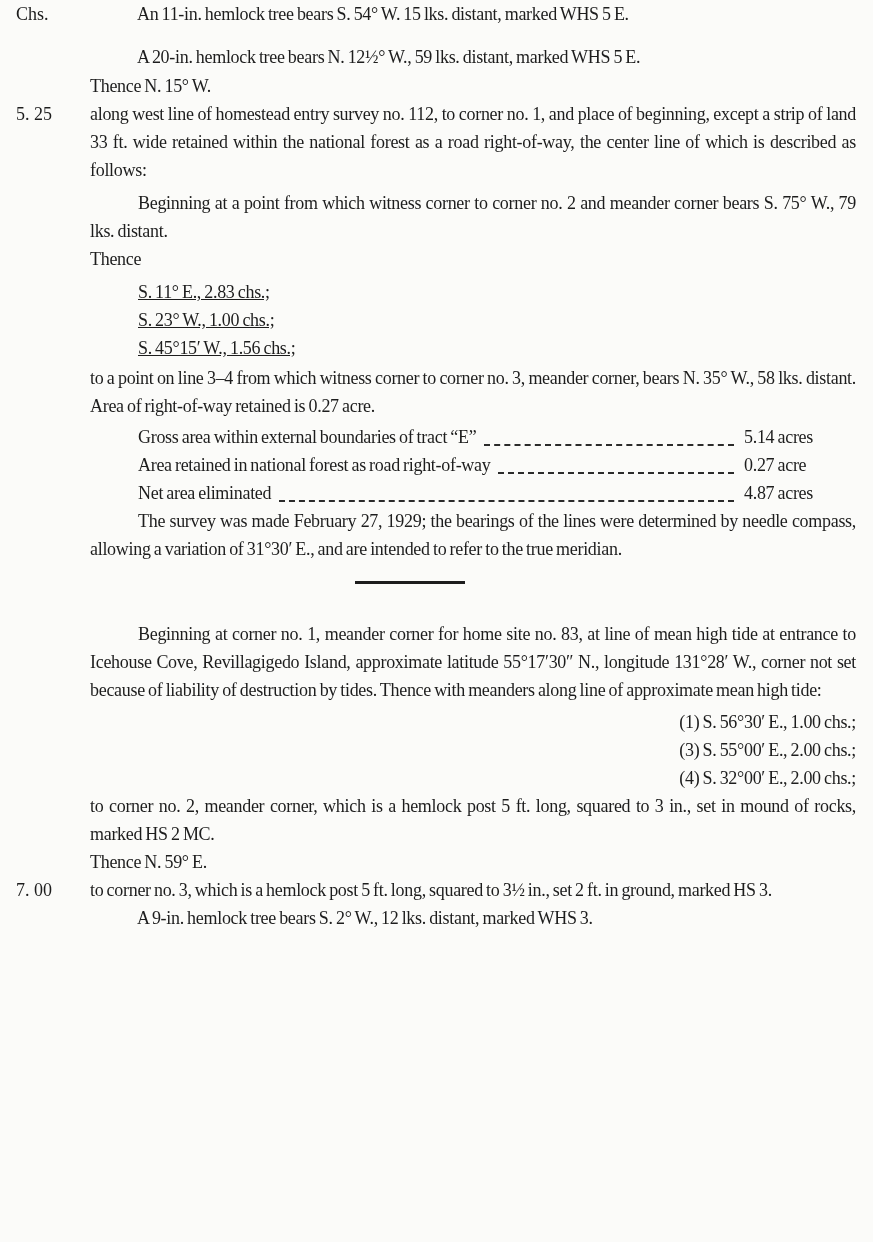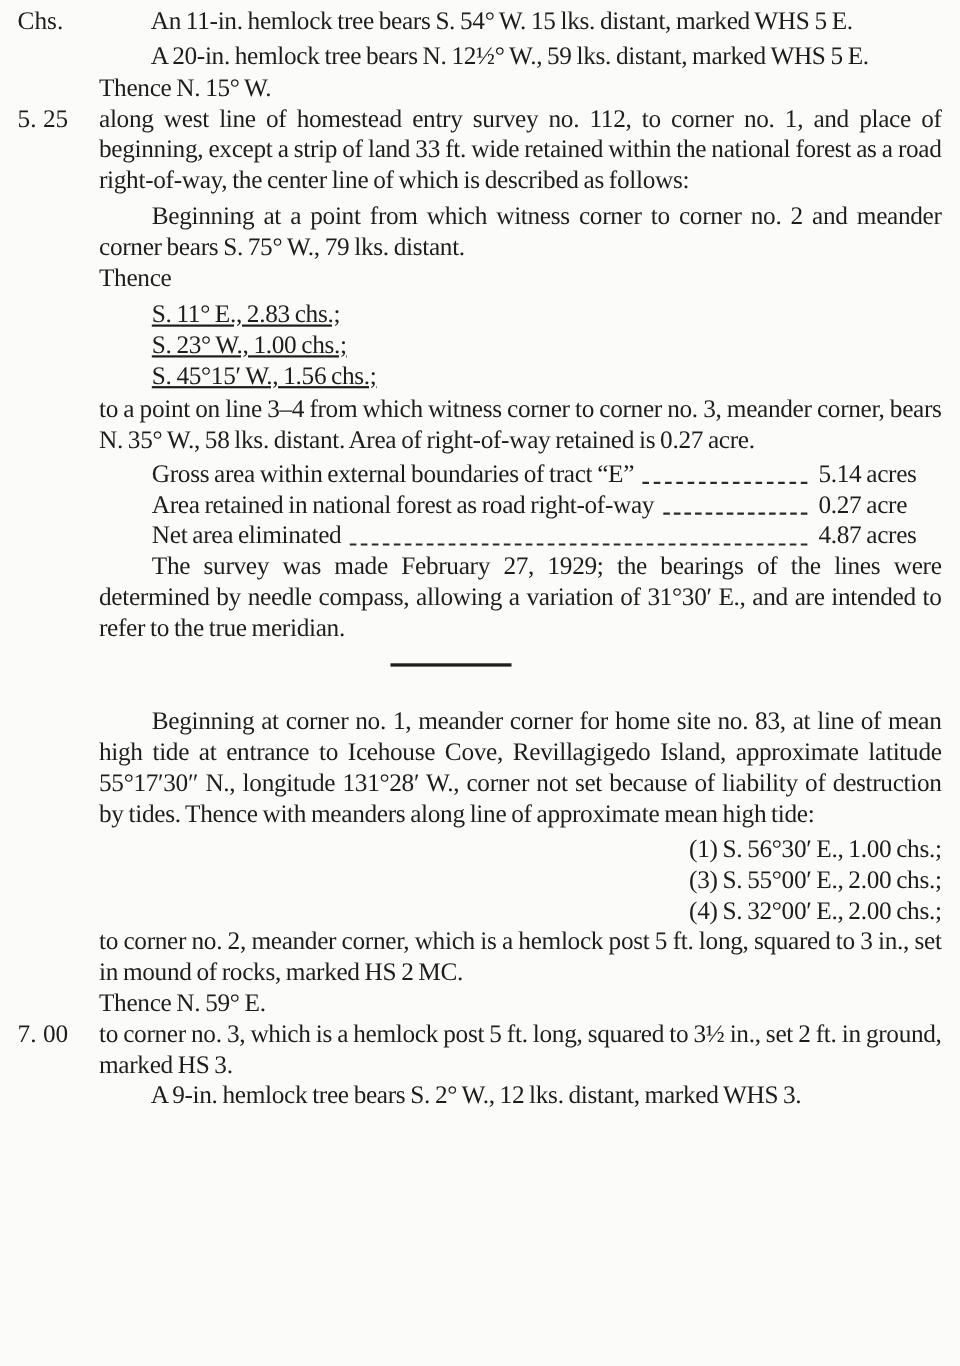--- a/index.html
+++ b/index.html
@@ -12,37 +12,37 @@
     height: 1242px;
     overflow: hidden;
     font-family: "Liberation Serif", serif;
     color: #1d1d1d;
   }
   .page {
     position: relative;
     box-sizing: border-box;
     width: 873px;
     height: 1242px;
-    padding: 5px 17px 0 90px;
-    font-size: 23px;
+    padding: 0 17px 0 90px;
+    font-size: 18px;
     line-height: 28px;
     letter-spacing: -0.3px;
     word-spacing: -1px;
   }
   p {
     margin: 0;
     position: relative;
     text-align: justify;
   }
   
   .tree {
     padding-left: 95px;
     text-indent: -48px;
   }
-  .gap4  { margin-top: 4px; }
+  .gap4  { margin-top: 15px; }
   .gap5  { margin-top: 5px; }
   .gap1  { margin-top: 1px; }
   .indent1 { text-indent: 48px; }
   .flush { text-align: left; }
   .margin-num {
     position: absolute;
     left: -74px;
     top: 0;
     width: 72px;
     text-indent: 0;

